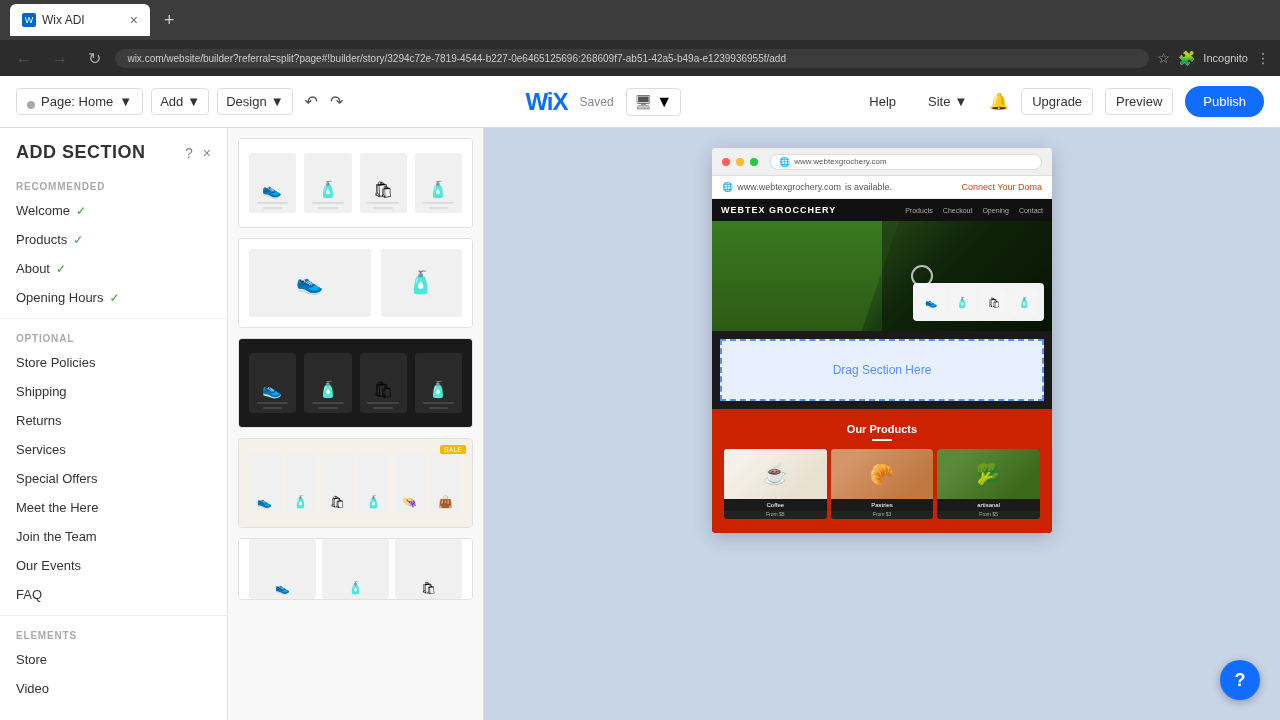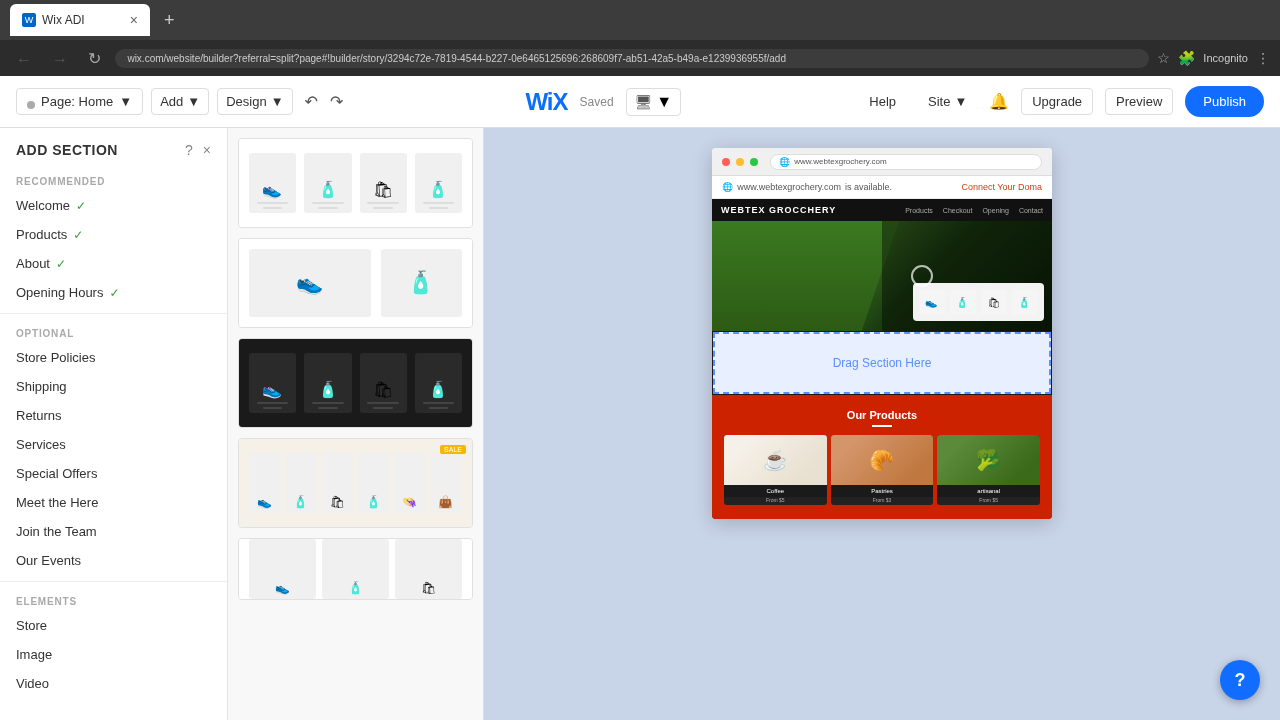--- a/index.html
+++ b/index.html
@@ -168,21 +168,21 @@
       overflow-y: auto;
       flex-shrink: 0;
     }
     .panel-header {
       display: flex;
       align-items: center;
       justify-content: space-between;
       padding: 14px 16px 10px;
     }
     .panel-title {
-      font-size: 14px;
+      font-size: 18px;
       font-weight: 700;
       color: #333;
       letter-spacing: 0.5px;
     }
     .panel-icons { display: flex; gap: 10px; }
     .panel-icon { color: #888; cursor: pointer; font-size: 14px; }
 
     .section-label {
       font-size: 10px;
       font-weight: 700;
@@ -325,21 +325,21 @@
       display: flex;
       align-items: center;
       justify-content: center;
       font-size: 10px;
     }
 
     
     .drag-section {
       background: #e8f0ff;
       border: 2px dashed #5b8fff;
-      margin: 1px;
+      margin: 8px;
       height: 62px;
       display: flex;
       align-items: center;
       justify-content: center;
       font-size: 12px;
       color: #5b8fff;
     }
 
     
     .our-products {
@@ -608,28 +608,28 @@
       </div>
     <div class="section-item">
         <span>Meet the Here</span>
       </div>
     <div class="section-item">
         <span>Join the Team</span>
       </div>
     <div class="section-item">
         <span>Our Events</span>
       </div>
+    <div class="section-item">
+        <span>FAQ</span>
+      </div>
 
     <div class="divider"></div>
     <div class="section-label">ELEMENTS</div>
     <div class="section-item">
         <span>Store</span>
-      </div>
-    <div class="section-item">
-        <span>Image</span>
       </div>
     <div class="section-item">
         <span>Video</span>
       </div>
 
   </div>
 
   <div class="middle-scrollable">
 
     <div class="template-card template-preview-wrap">

